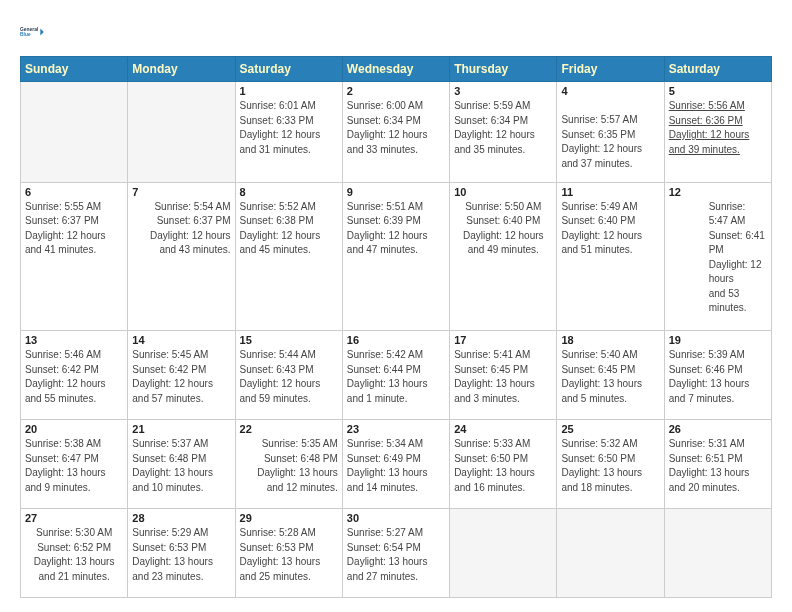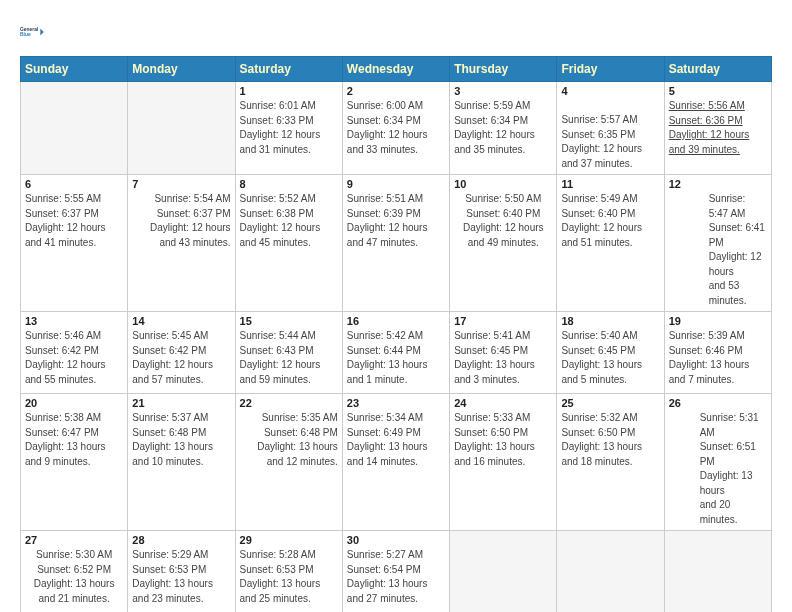--- a/index.html
+++ b/index.html
@@ -300,21 +300,21 @@
           </td>
           <td>
             <span class="day-number">25</span>
             <div class="day-info" style="white-space: pre-line;">Sunrise: 5:32 AM
 Sunset: 6:50 PM
 Daylight: 13 hours
 and 18 minutes.</div>
           </td>
           <td>
             <span class="day-number">26</span>
-            <div class="day-info" style="white-space: pre-line; margin-left: 31px;">Sunrise: 5:31 AM
+            <div class="day-info" style="white-space: pre-line;">Sunrise: 5:31 AM
 Sunset: 6:51 PM
 Daylight: 13 hours
 and 20 minutes.</div>
           </td>
         </tr>
         <tr>
           <td>
             <span class="day-number">27</span>
             <div class="day-info" style="white-space: pre-line; text-align: center;">Sunrise: 5:30 AM
 Sunset: 6:52 PM

